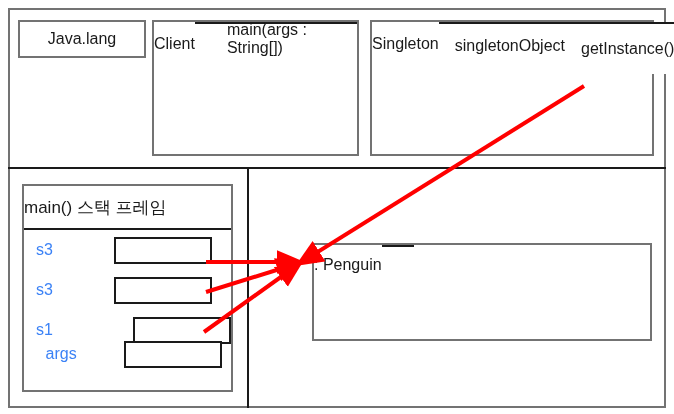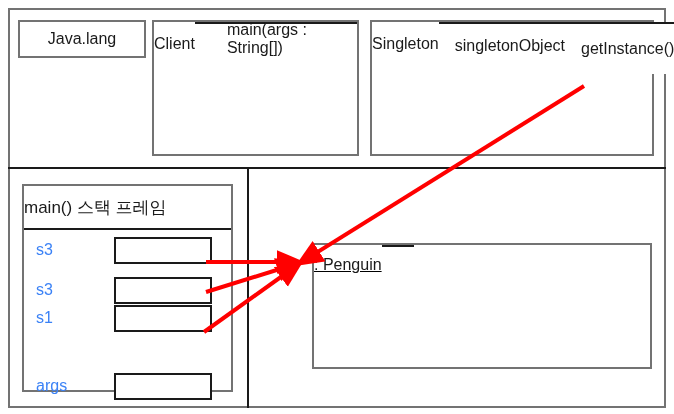--- a/index.html
+++ b/index.html
@@ -176,22 +176,21 @@
     box-sizing: border-box;
     border: 2px solid #1a1a1a;
     background: #ffffff;
   }
 
   
   #penguin-box {
     left: 312px;
     top: 243px;
     width: 340px;
-    height: 126px;
-    text-decoration: underline;
+    height: 98px;
   }
   #penguin-box .cell.title { height: 40px; }
   #penguin-box .cell.mid   { height: 40px; }
   #penguin-box .cell.bot   { height: 42px; }
 
   
   #arrows {
     position: absolute;
     left: 0;
     top: 0;
@@ -234,25 +233,25 @@
     <div class="sf-title">main() 스택 프레임</div>
     <div class="sf-body">
       <div class="var-row" style="top:0px;">
         <span class="var-name">s3</span>
         <span class="var-slot"></span>
       </div>
       <div class="var-row" style="top:40px;">
         <span class="var-name">s3</span>
         <span class="var-slot"></span>
       </div>
-      <div class="var-row" style="top:68px;">
+      <div class="var-row" style="top:80px;justify-content:space-between;">
         <span class="var-name">s1</span>
         <span class="var-slot"></span>
       </div>
-      <div class="var-row" style="top:136px;">
+      <div class="var-row" style="top:104px;justify-content:center;">
         <span class="var-name">args</span>
         <span class="var-slot"></span>
       </div>
     </div>
   </div>
 
   <div class="box uml" id="penguin-box">
     <div class="cell center title">: Penguin</div>
     <div class="cell left mid"></div>
     <div class="cell left bot"></div>

